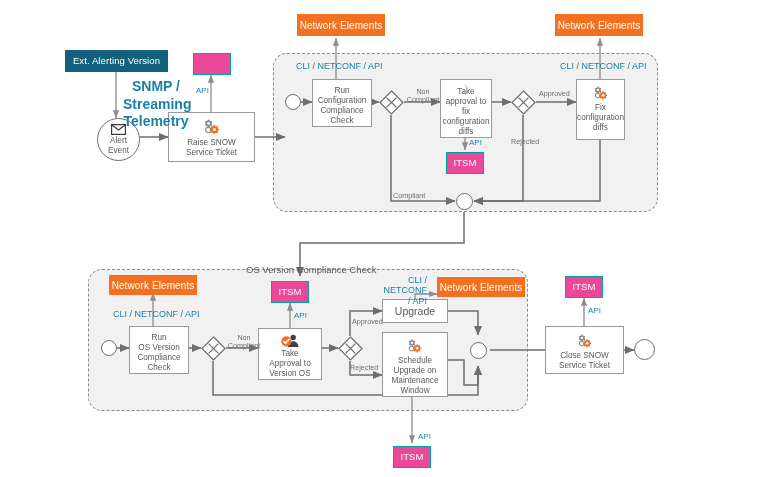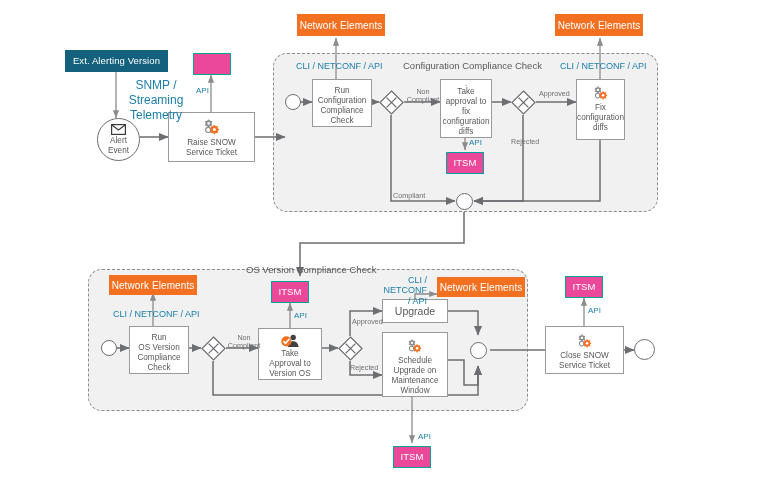--- a/index.html
+++ b/index.html
@@ -54,21 +54,21 @@
 
   .lbl{
     position:absolute;z-index:4;white-space:nowrap;line-height:1.15;
   }
   .lbl.api{color:#1b7fa8;font-size:8px;}
   .lbl.proto{color:#1b7fa8;font-size:9px;}
   .lbl.proto.two{white-space:normal;text-align:right;line-height:1.15;}
   .lbl.flow{color:#6d6e71;font-size:7.2px;}
   .lbl.flow.ctr{text-align:center;}
   .lbl.title{color:#58595b;font-size:9.5px;}
-  .lbl.tele{color:#1b7fa8;font-size:12px;text-align:center;line-height:1.25;}
+  .lbl.tele{color:#1b7fa8;font-size:14px;text-align:center;line-height:1.25;font-weight:bold;}
 
   .icon{display:block;}
 </style>
 </head>
 <body>
 
 <div id="canvas">
 
   <div class="container" style="left:273px;top:53px;width:385px;height:159px;"></div>
   <div class="container" style="left:88px;top:269px;width:440px;height:142px;"></div>
@@ -198,21 +198,20 @@
       <circle cx="12.4" cy="10.6" r="1.5" fill="#ffffff"></circle>
     </svg>
     <span class="tlabel">Raise SNOW</span>
     <span class="tlabel">Service Ticket</span>
   </div>
 
   <div class="node sys-box orange" style="left:297px;top:14px;width:88px;height:22px;">Network Elements</div>
   <div class="node sys-box orange" style="left:555px;top:14px;width:88px;height:22px;">Network Elements</div>
 
   <div class="lbl proto" style="left:296px;top:61px;">CLI / NETCONF / API</div>
-  <div class="lbl title" style="left:403px;top:61px;">Configuration Compliance Check</div>
   <div class="lbl proto" style="left:560px;top:61px;">CLI / NETCONF / API</div>
 
   <div class="node event" style="left:285px;top:94px;width:16px;height:16px;"></div>
 
   <div class="node task" style="left:312px;top:79px;width:60px;height:48px;">
     <svg class="icon" width="18" height="15" viewBox="0 0 20 17" style="margin:1px 0;">
       <g fill="#8d8d8d">
         <circle cx="6.6" cy="4.4" r="3.1"></circle>
         <rect x="5.9" y="0.4" width="1.4" height="8" rx=".5"></rect>
         <rect x="5.9" y="0.4" width="1.4" height="8" rx=".5" transform="rotate(60 6.6 4.4)"></rect>

